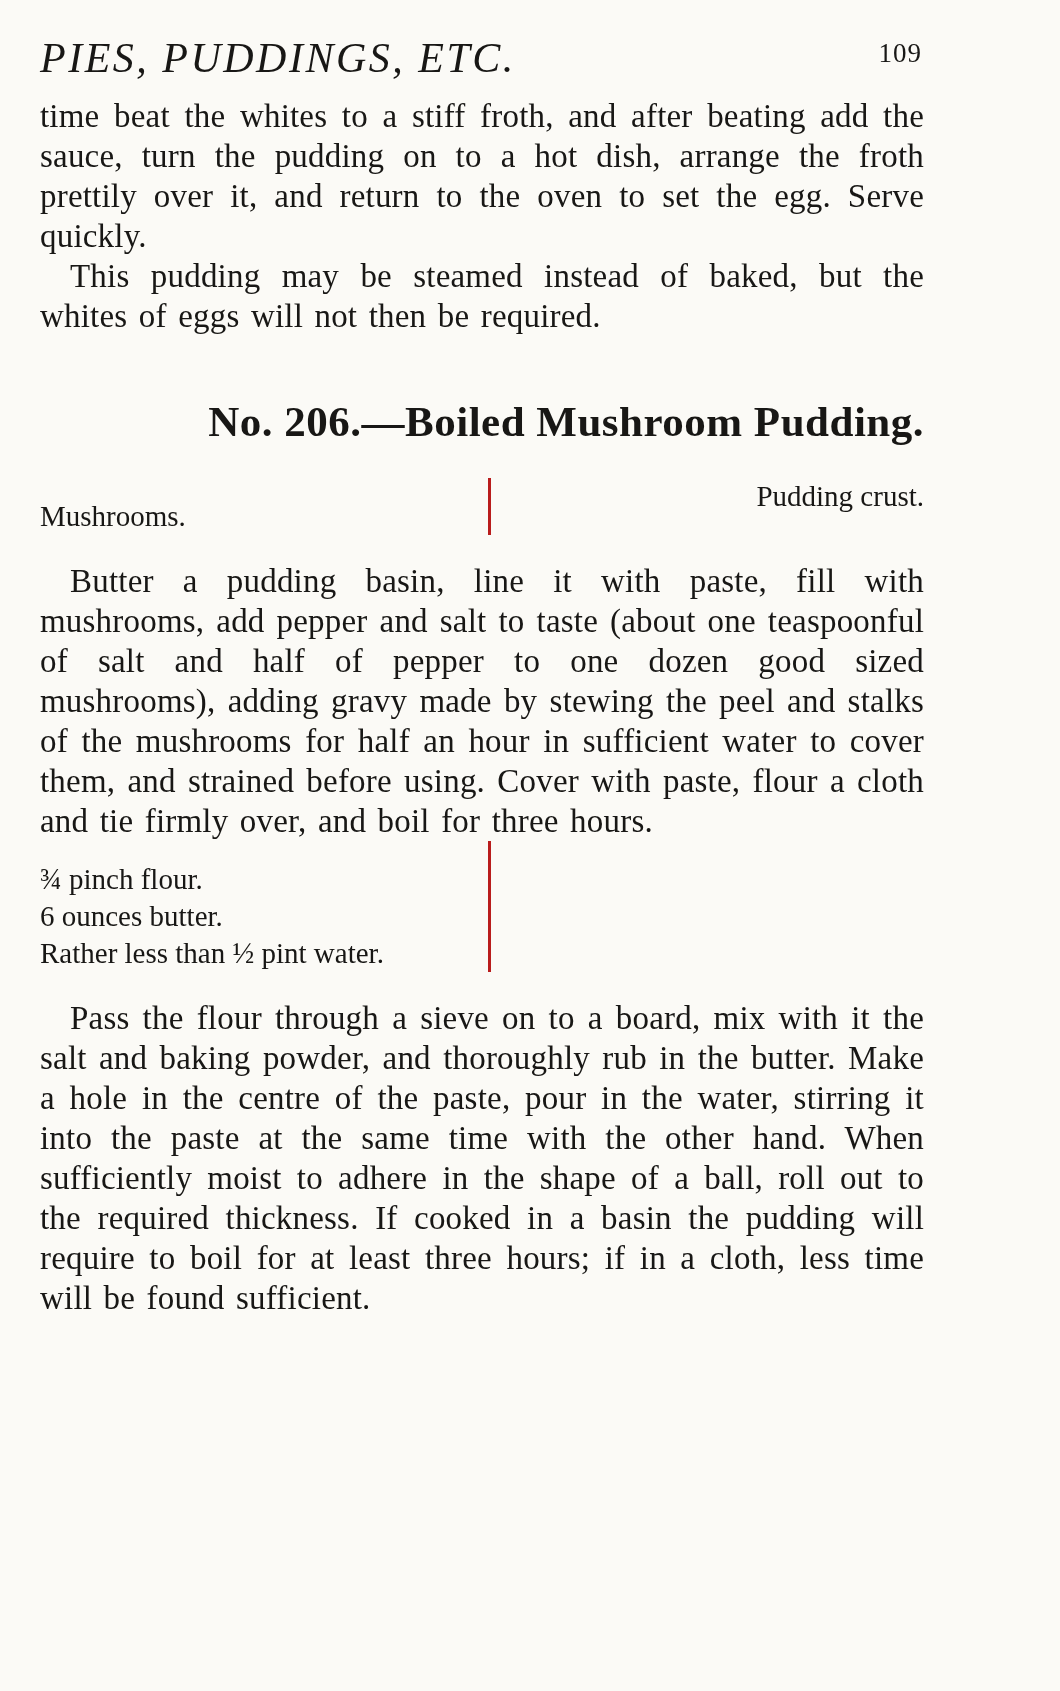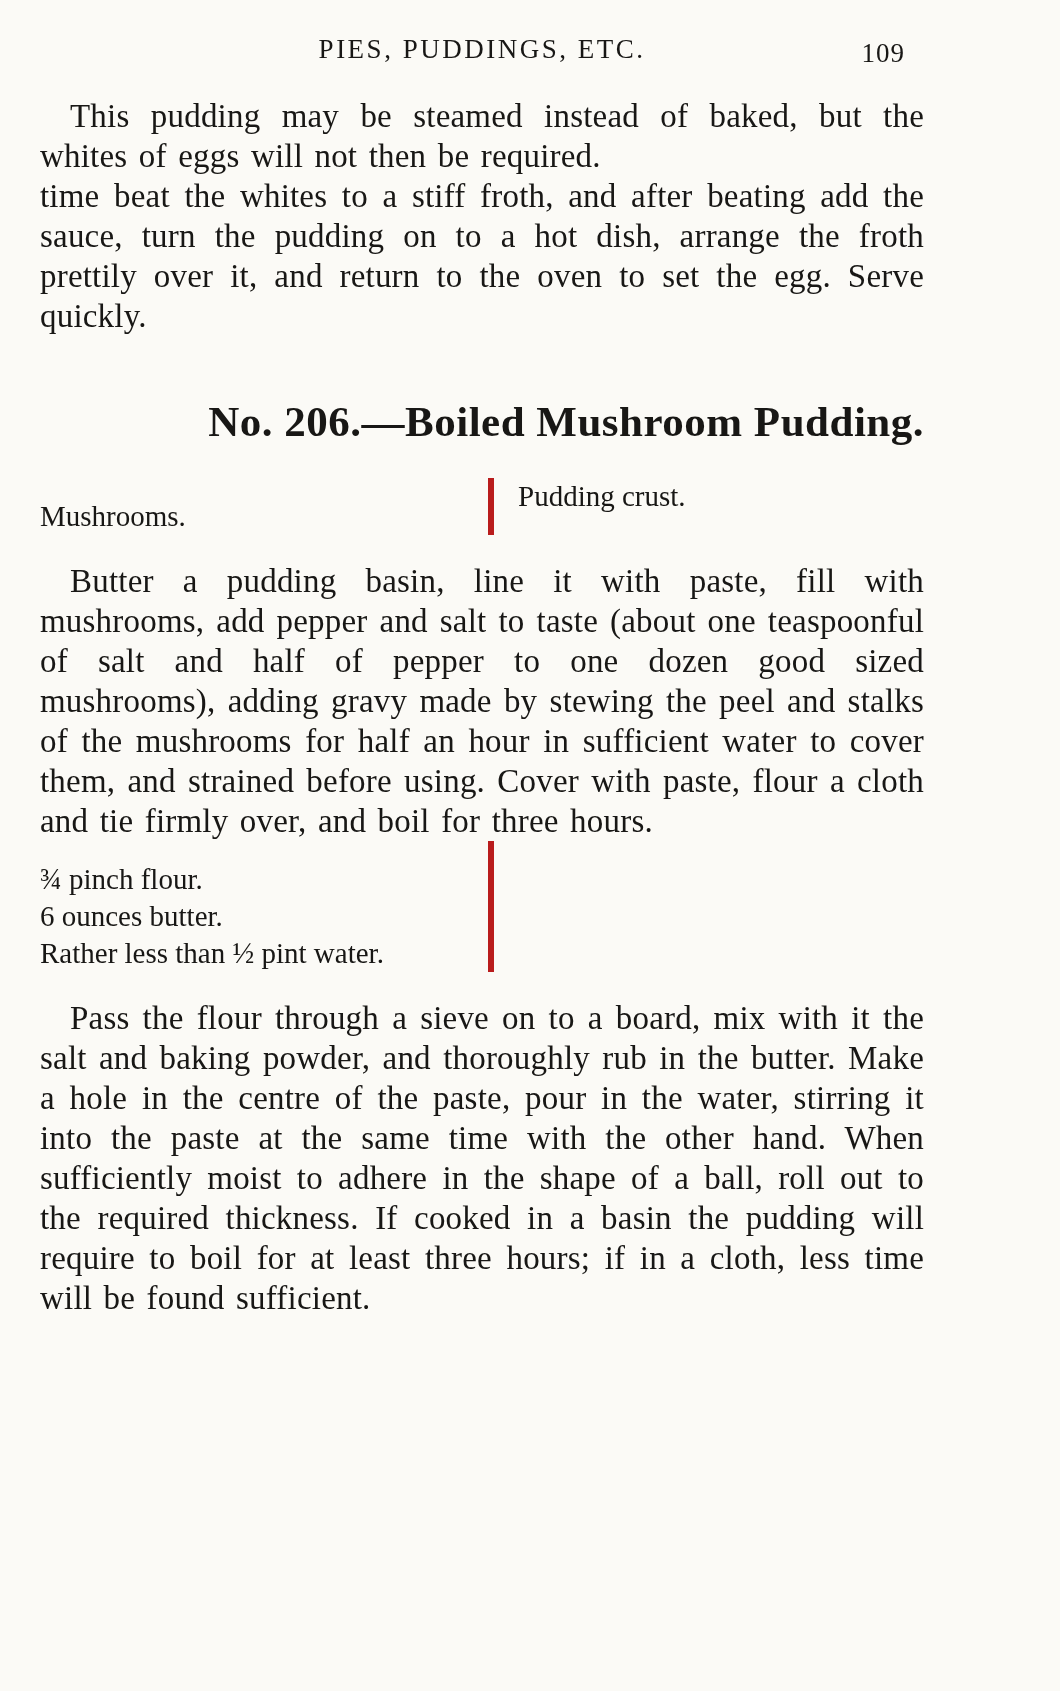--- a/index.html
+++ b/index.html
@@ -20,29 +20,29 @@
     overflow: hidden;
   }
   
   .page-header {
     position: relative;
     height: 44px;
     margin-bottom: 18px;
   }
   .running-title {
     display: block;
-    text-align: center;
-    font-size: 27px;
+    font-style: italic;
+    font-size: 42px;
     letter-spacing: 2.5px;
     font-weight: 500;
   }
   .page-number {
     position: absolute;
     top: 4px;
-    right: 19px;
+    right: 2px;
     font-size: 27px;
     letter-spacing: 1px;
   }
   
   .body-text {
     margin: 0;
     font-size: 33px;
     line-height: 40px;
     text-align: justify;
     word-spacing: 3px;
@@ -73,40 +73,41 @@
     padding: 0;
     list-style: none;
   }
   .ing-col.left {
     width: 448px;
     flex: 0 0 448px;
     margin-top: 20px;
   }
   .ing-col.right {
     flex: 1;
-    border-left: 6px solid #b91c1c;
-    padding-left: 24px;
+    border-left: 3px solid #b91c1c;
+    padding-left: 12px;
+    text-align: right;
   }
   .ing-item {
     white-space: nowrap;
   }
 </style>
 </head>
 <body>
 
 <div class="page">
 
   <header class="page-header">
     <span class="running-title">PIES, PUDDINGS, ETC.</span>
     <span class="page-number">109</span>
   </header>
 
+  <p class="body-text">time beat the whites to a stiff froth, and after beating add the sauce, turn the pudding on to a hot dish, arrange the froth prettily over it, and return to the oven to set the egg.  Serve quickly.</p>
+
   <p class="body-text indent">This pudding may be steamed instead of baked, but the whites of eggs will not then be required.</p>
-
-  <p class="body-text">time beat the whites to a stiff froth, and after beating add the sauce, turn the pudding on to a hot dish, arrange the froth prettily over it, and return to the oven to set the egg.  Serve quickly.</p>
 
   <h2 class="recipe-heading">No. 206.—Boiled Mushroom Pudding.</h2>
 
   <div class="ingredients">
     <div class="ing-col left">
       <div class="ing-item">Mushrooms.</div>
     </div>
     <div class="ing-col right">
       <div class="ing-item">Pudding crust.</div>
     </div>

